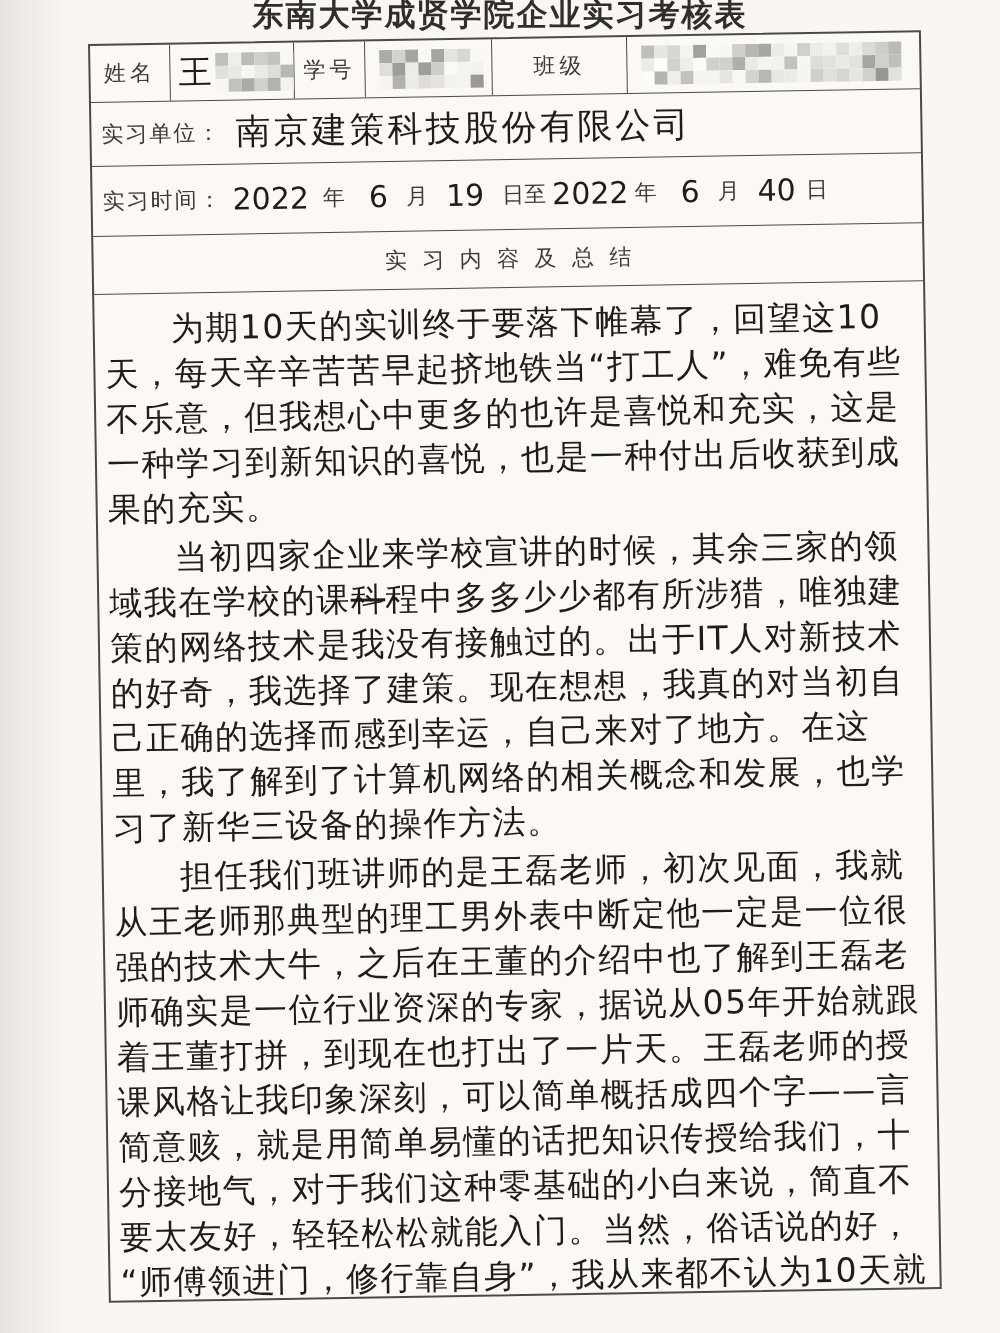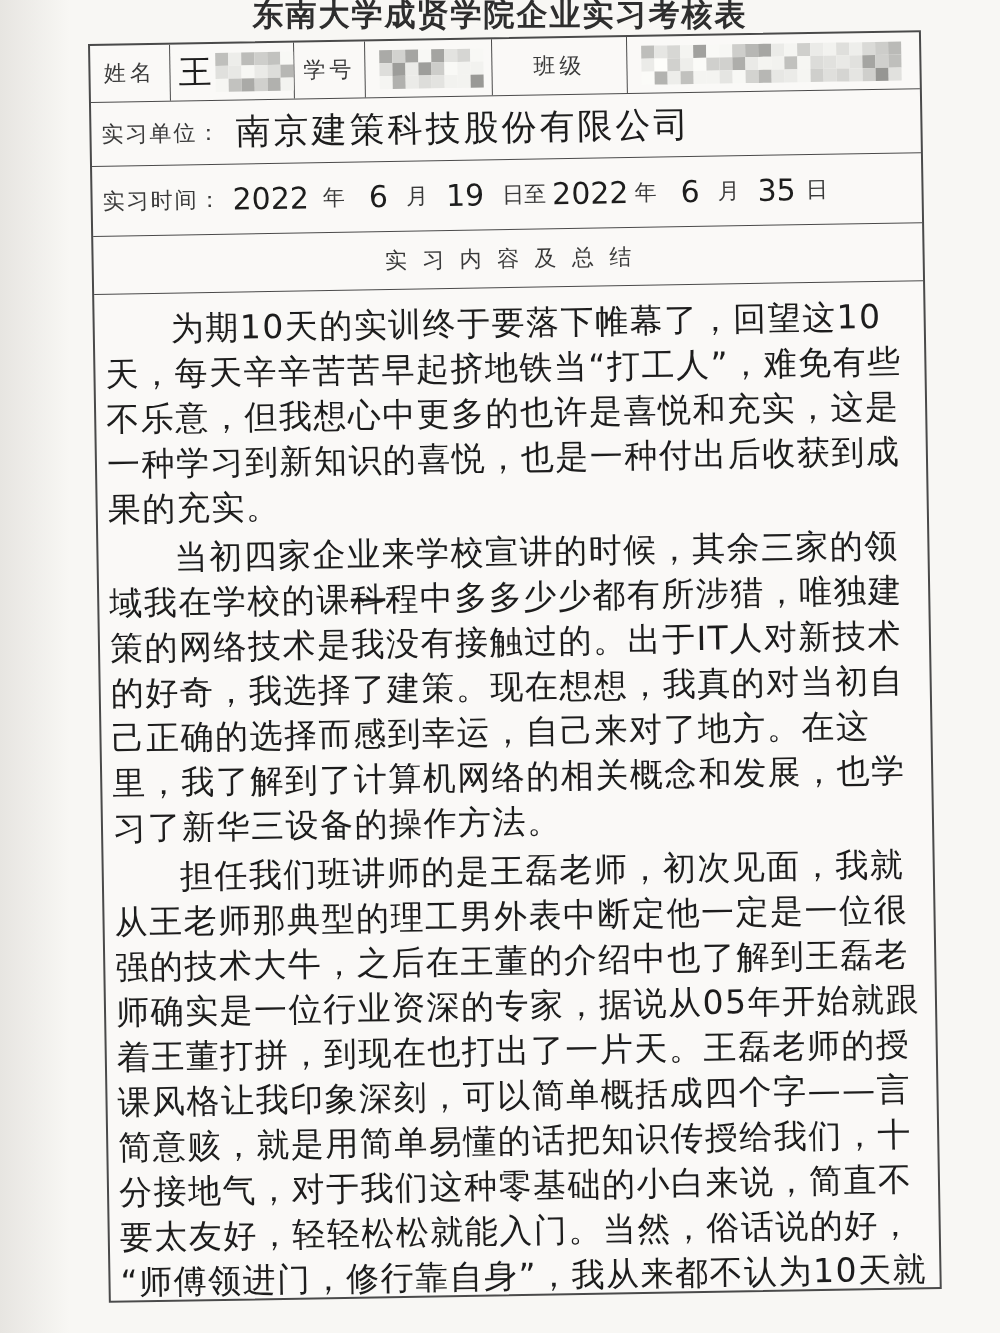--- a/index.html
+++ b/index.html
@@ -240,21 +240,21 @@
     <span class="hw hw-num ml10">2022</span>
     <span class="pr-unit ml14">年</span>
     <span class="hw hw-num ml24">6</span>
     <span class="pr-unit ml18">月</span>
     <span class="hw hw-num ml18">19</span>
     <span class="pr-unit ml18">日至</span>
     <span class="hw hw-num ml6">2022</span>
     <span class="pr-unit ml6">年</span>
     <span class="hw hw-num ml24">6</span>
     <span class="pr-unit ml18">月</span>
-    <span class="hw hw-num ml18">35</span>
+    <span class="hw hw-num ml18">40</span>
     <span class="pr-unit ml10">日</span>
   </div>
 
   <div class="row row-section">
     <div class="section-header">实习内容及总结</div>
   </div>
 
   <div class="row row-content">
     <div class="content-inner">
       <p>为期10天的实训终于要落下帷幕了，回望这10天，每天辛辛苦苦早起挤地铁当“打工人”，难免有些不乐意，但我想心中更多的也许是喜悦和充实，这是一种学习到新知识的喜悦，也是一种付出后收获到成果的充实。</p>

